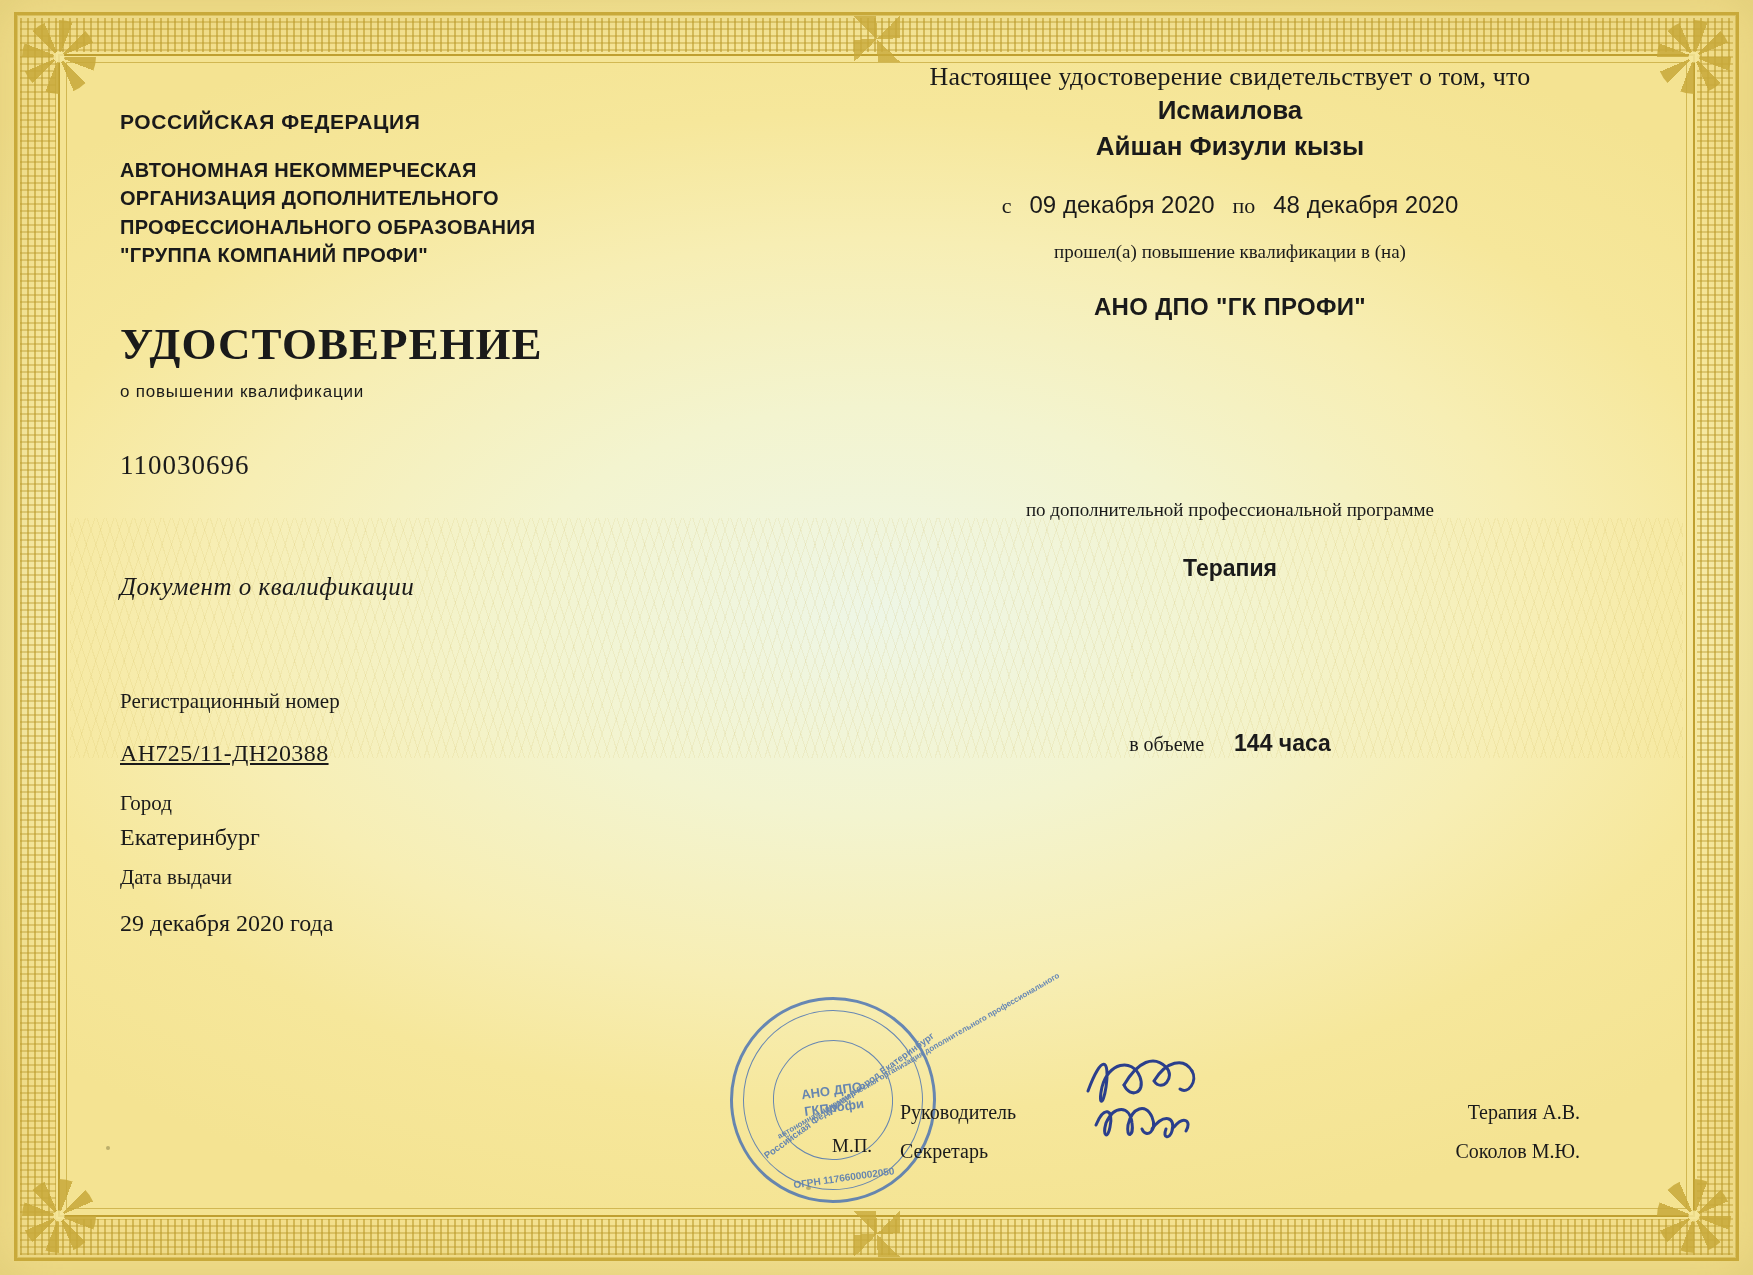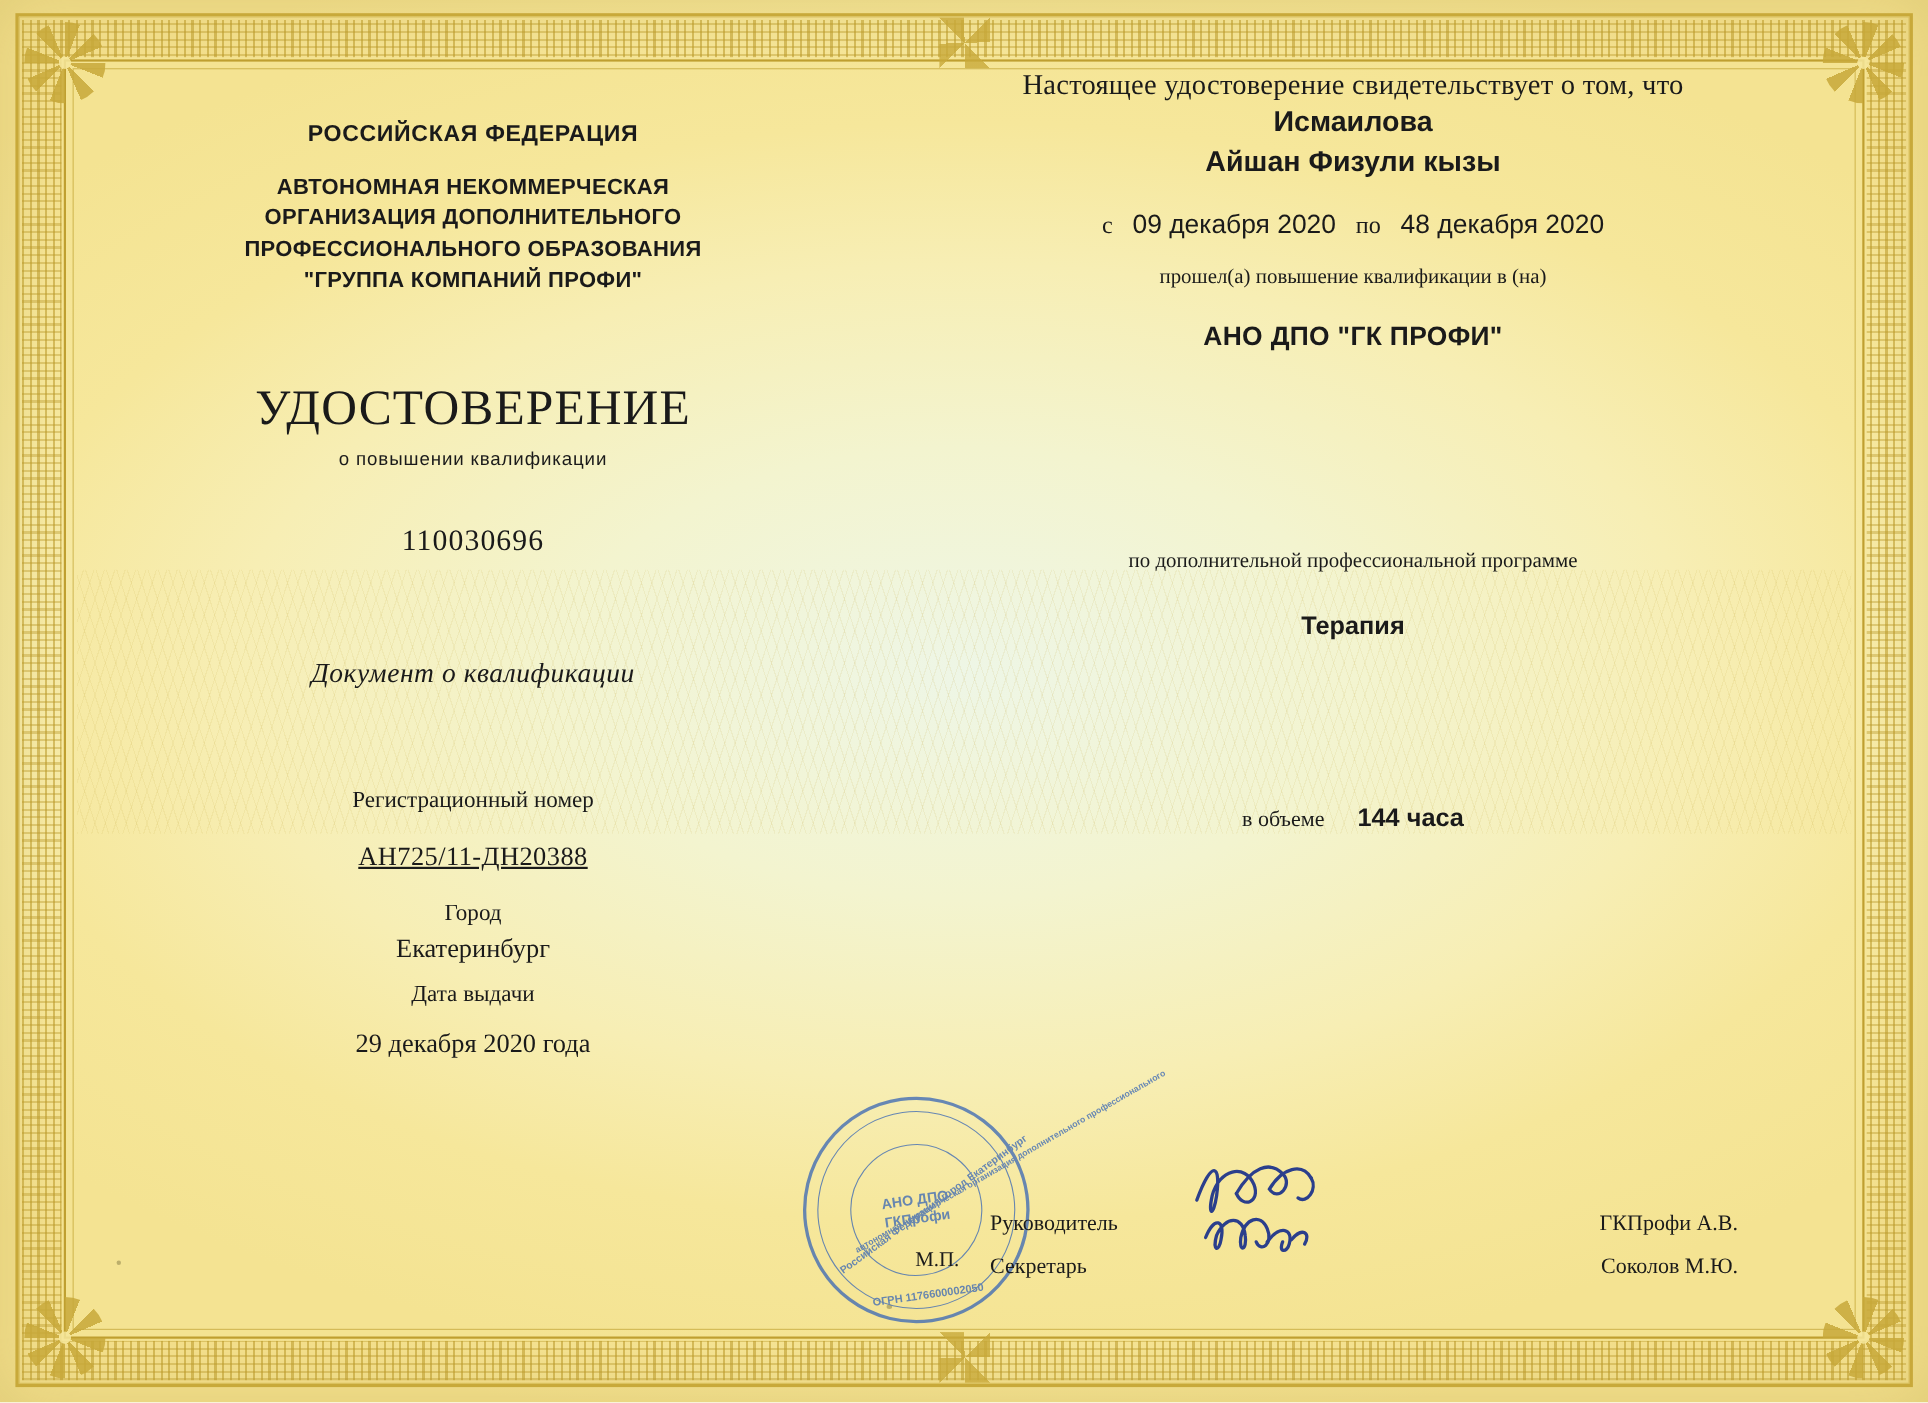--- a/index.html
+++ b/index.html
@@ -101,42 +101,42 @@
       repeating-linear-gradient(-72deg, rgba(190,160,50,0.10) 0 1px, rgba(0,0,0,0) 1px 9px);
     pointer-events: none;
   }
 
   
   .left-col {
     position: absolute;
     left: 120px;
     top: 110px;
     width: 620px;
-    text-align: center;
+    text-align: left;
   }
   .rf-line {
     font-family: "Liberation Sans", sans-serif;
     font-weight: bold;
     font-size: 21px;
     letter-spacing: 0.6px;
     margin-bottom: 22px;
   }
   .org-block {
     font-family: "Liberation Sans", sans-serif;
     font-weight: bold;
     font-size: 20px;
     line-height: 1.42;
     letter-spacing: 0.3px;
   }
   .title-main {
     font-family: "Liberation Serif", serif;
-    font-weight: normal;
+    font-weight: bold;
     font-size: 45px;
     letter-spacing: 1px;
-    margin-top: 74px;
+    margin-top: 48px;
   }
   .title-sub {
     font-family: "Liberation Sans", sans-serif;
     font-size: 17px;
     letter-spacing: 0.8px;
     margin-top: 12px;
   }
   .doc-number {
     font-size: 27px;
     letter-spacing: 1px;
@@ -427,21 +427,21 @@
       <path d="M112 24 C 118 34, 108 48, 100 42"></path>
       <path d="M16 78 C 24 58, 34 62, 30 80 C 28 92, 22 90, 26 76 C 34 58, 50 58, 52 76 C 54 90, 46 92, 48 78 C 52 60, 66 56, 72 70 C 78 84, 66 92, 62 82"></path>
       <path d="M72 82 C 84 66, 96 70, 92 84 C 90 92, 82 92, 86 82"></path>
       <path d="M94 80 C 104 68, 112 74, 106 84"></path>
     </g>
   </svg>
 
   <div class="sign-area">
     <div class="sign-row">
       <span class="sign-role">Руководитель</span>
-      <span class="sign-name">ГКПрофи А.В.</span>
+      <span class="sign-name">Терапия А.В.</span>
     </div>
     <div class="sign-row">
       <span class="sign-role">Секретарь</span>
       <span class="sign-name">Соколов М.Ю.</span>
     </div>
   </div>
 
 </div>
 
 </body></html>

